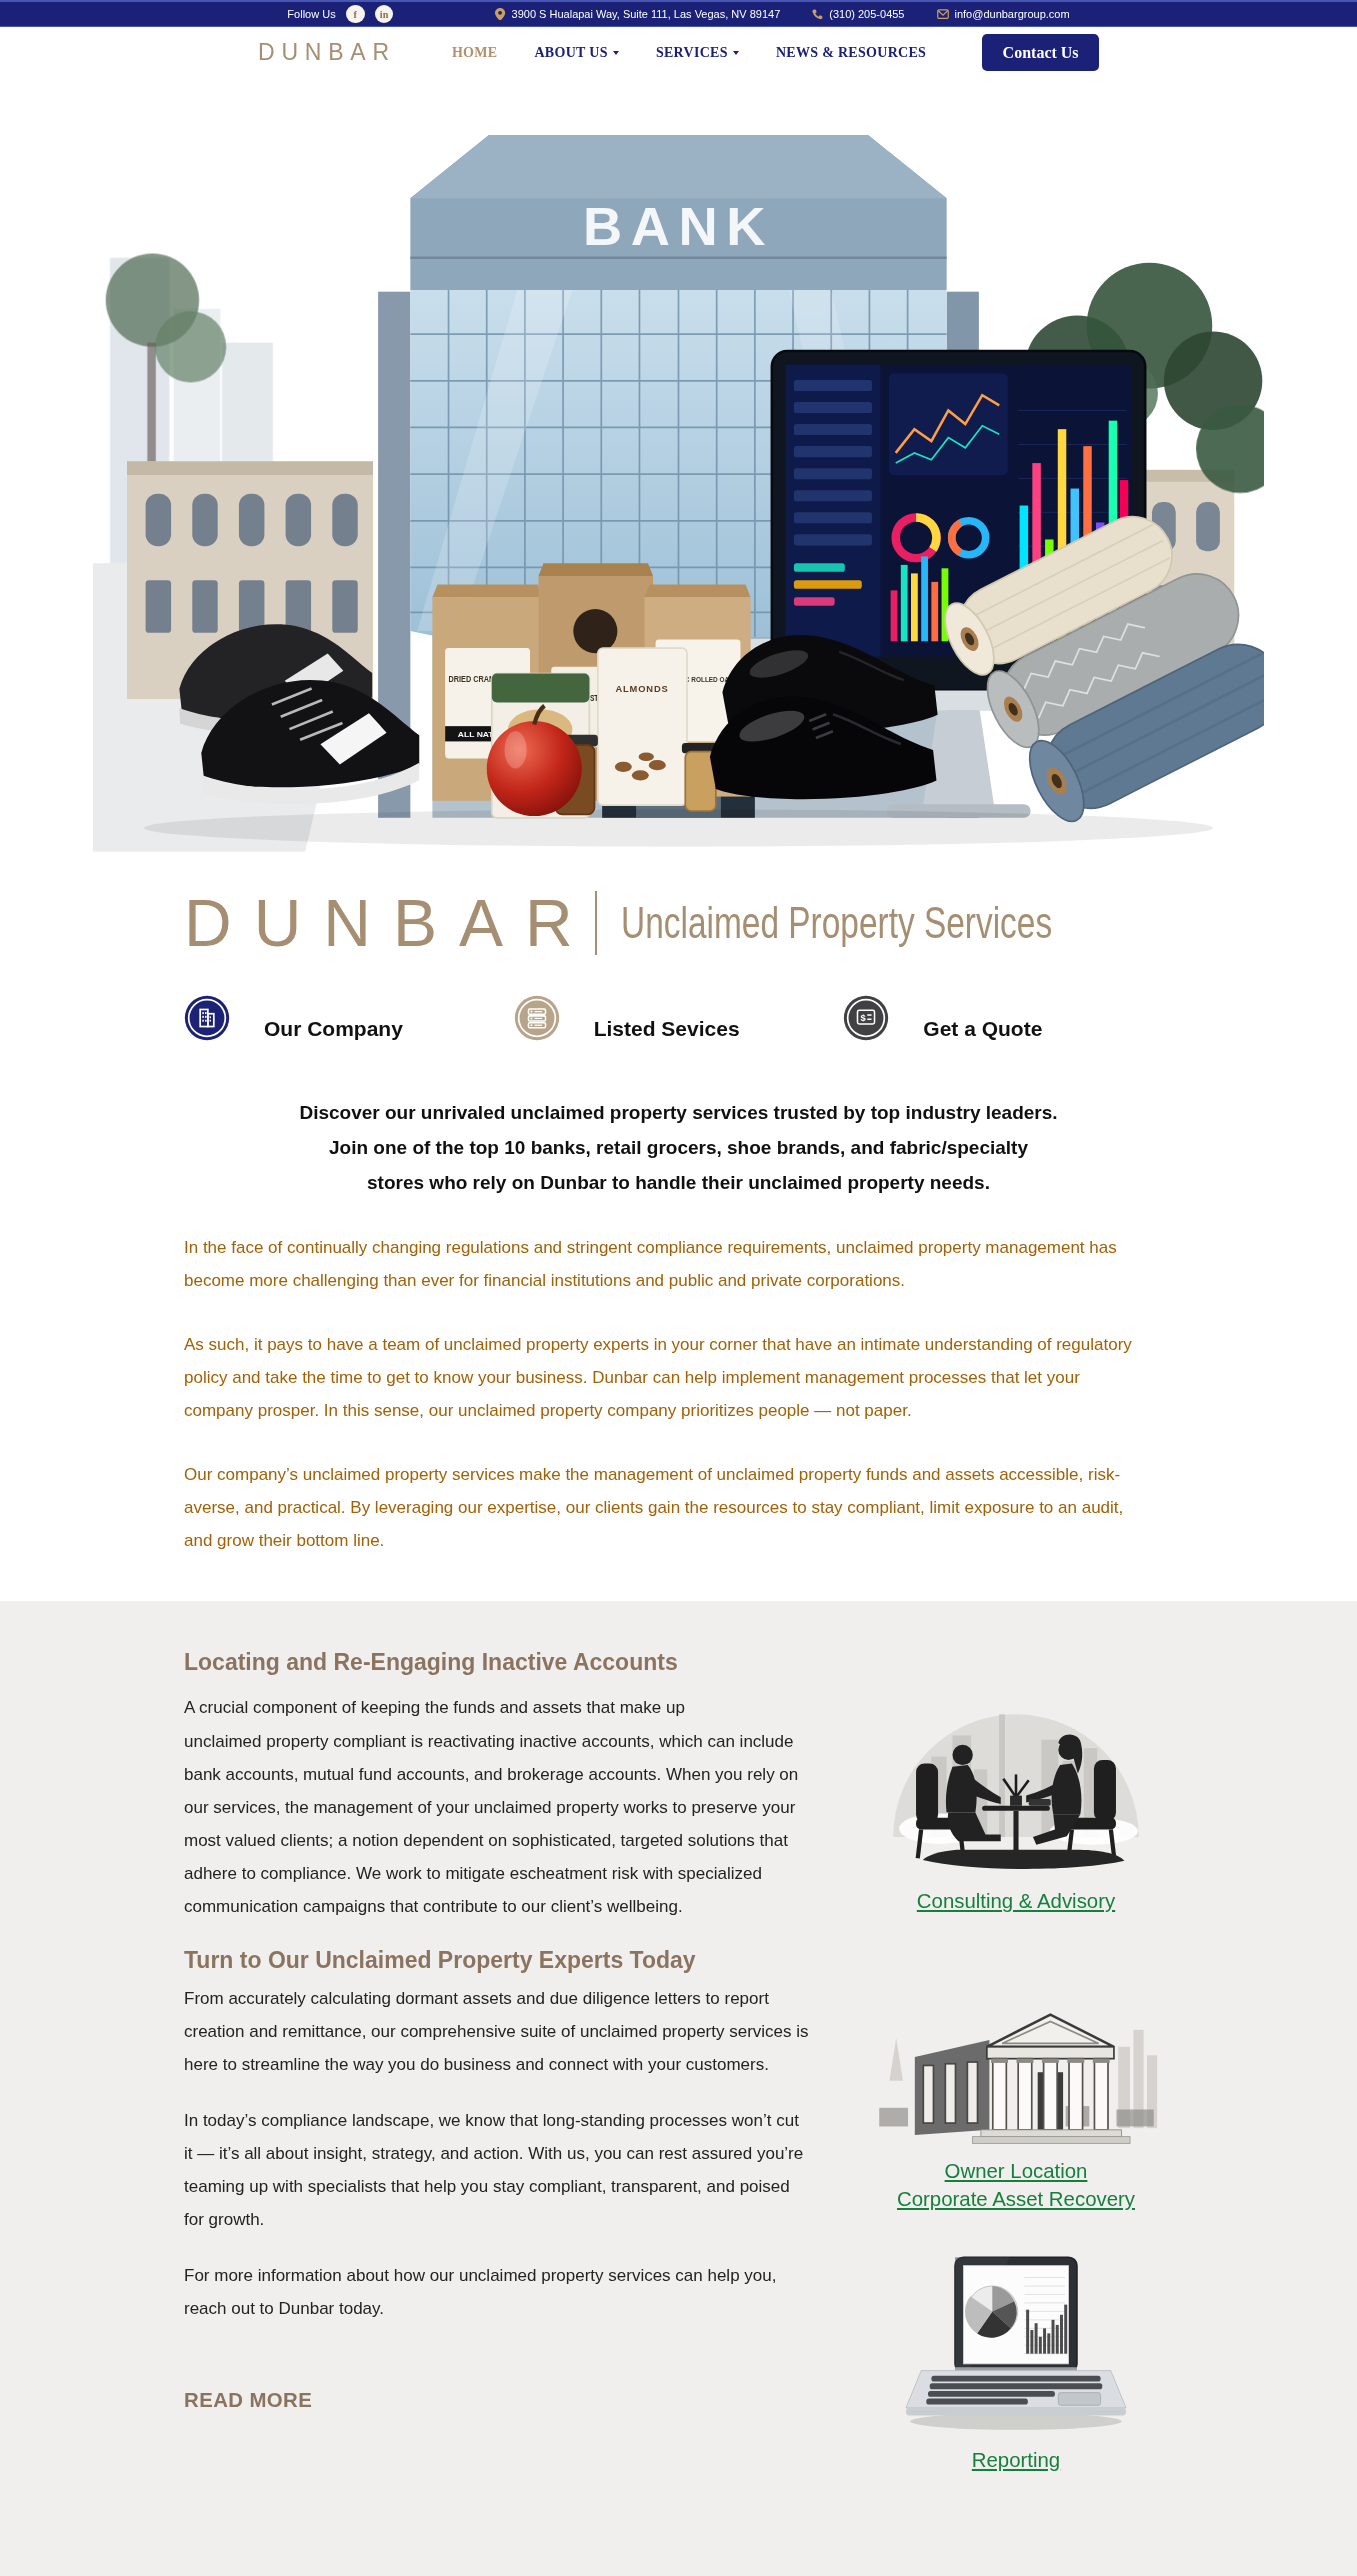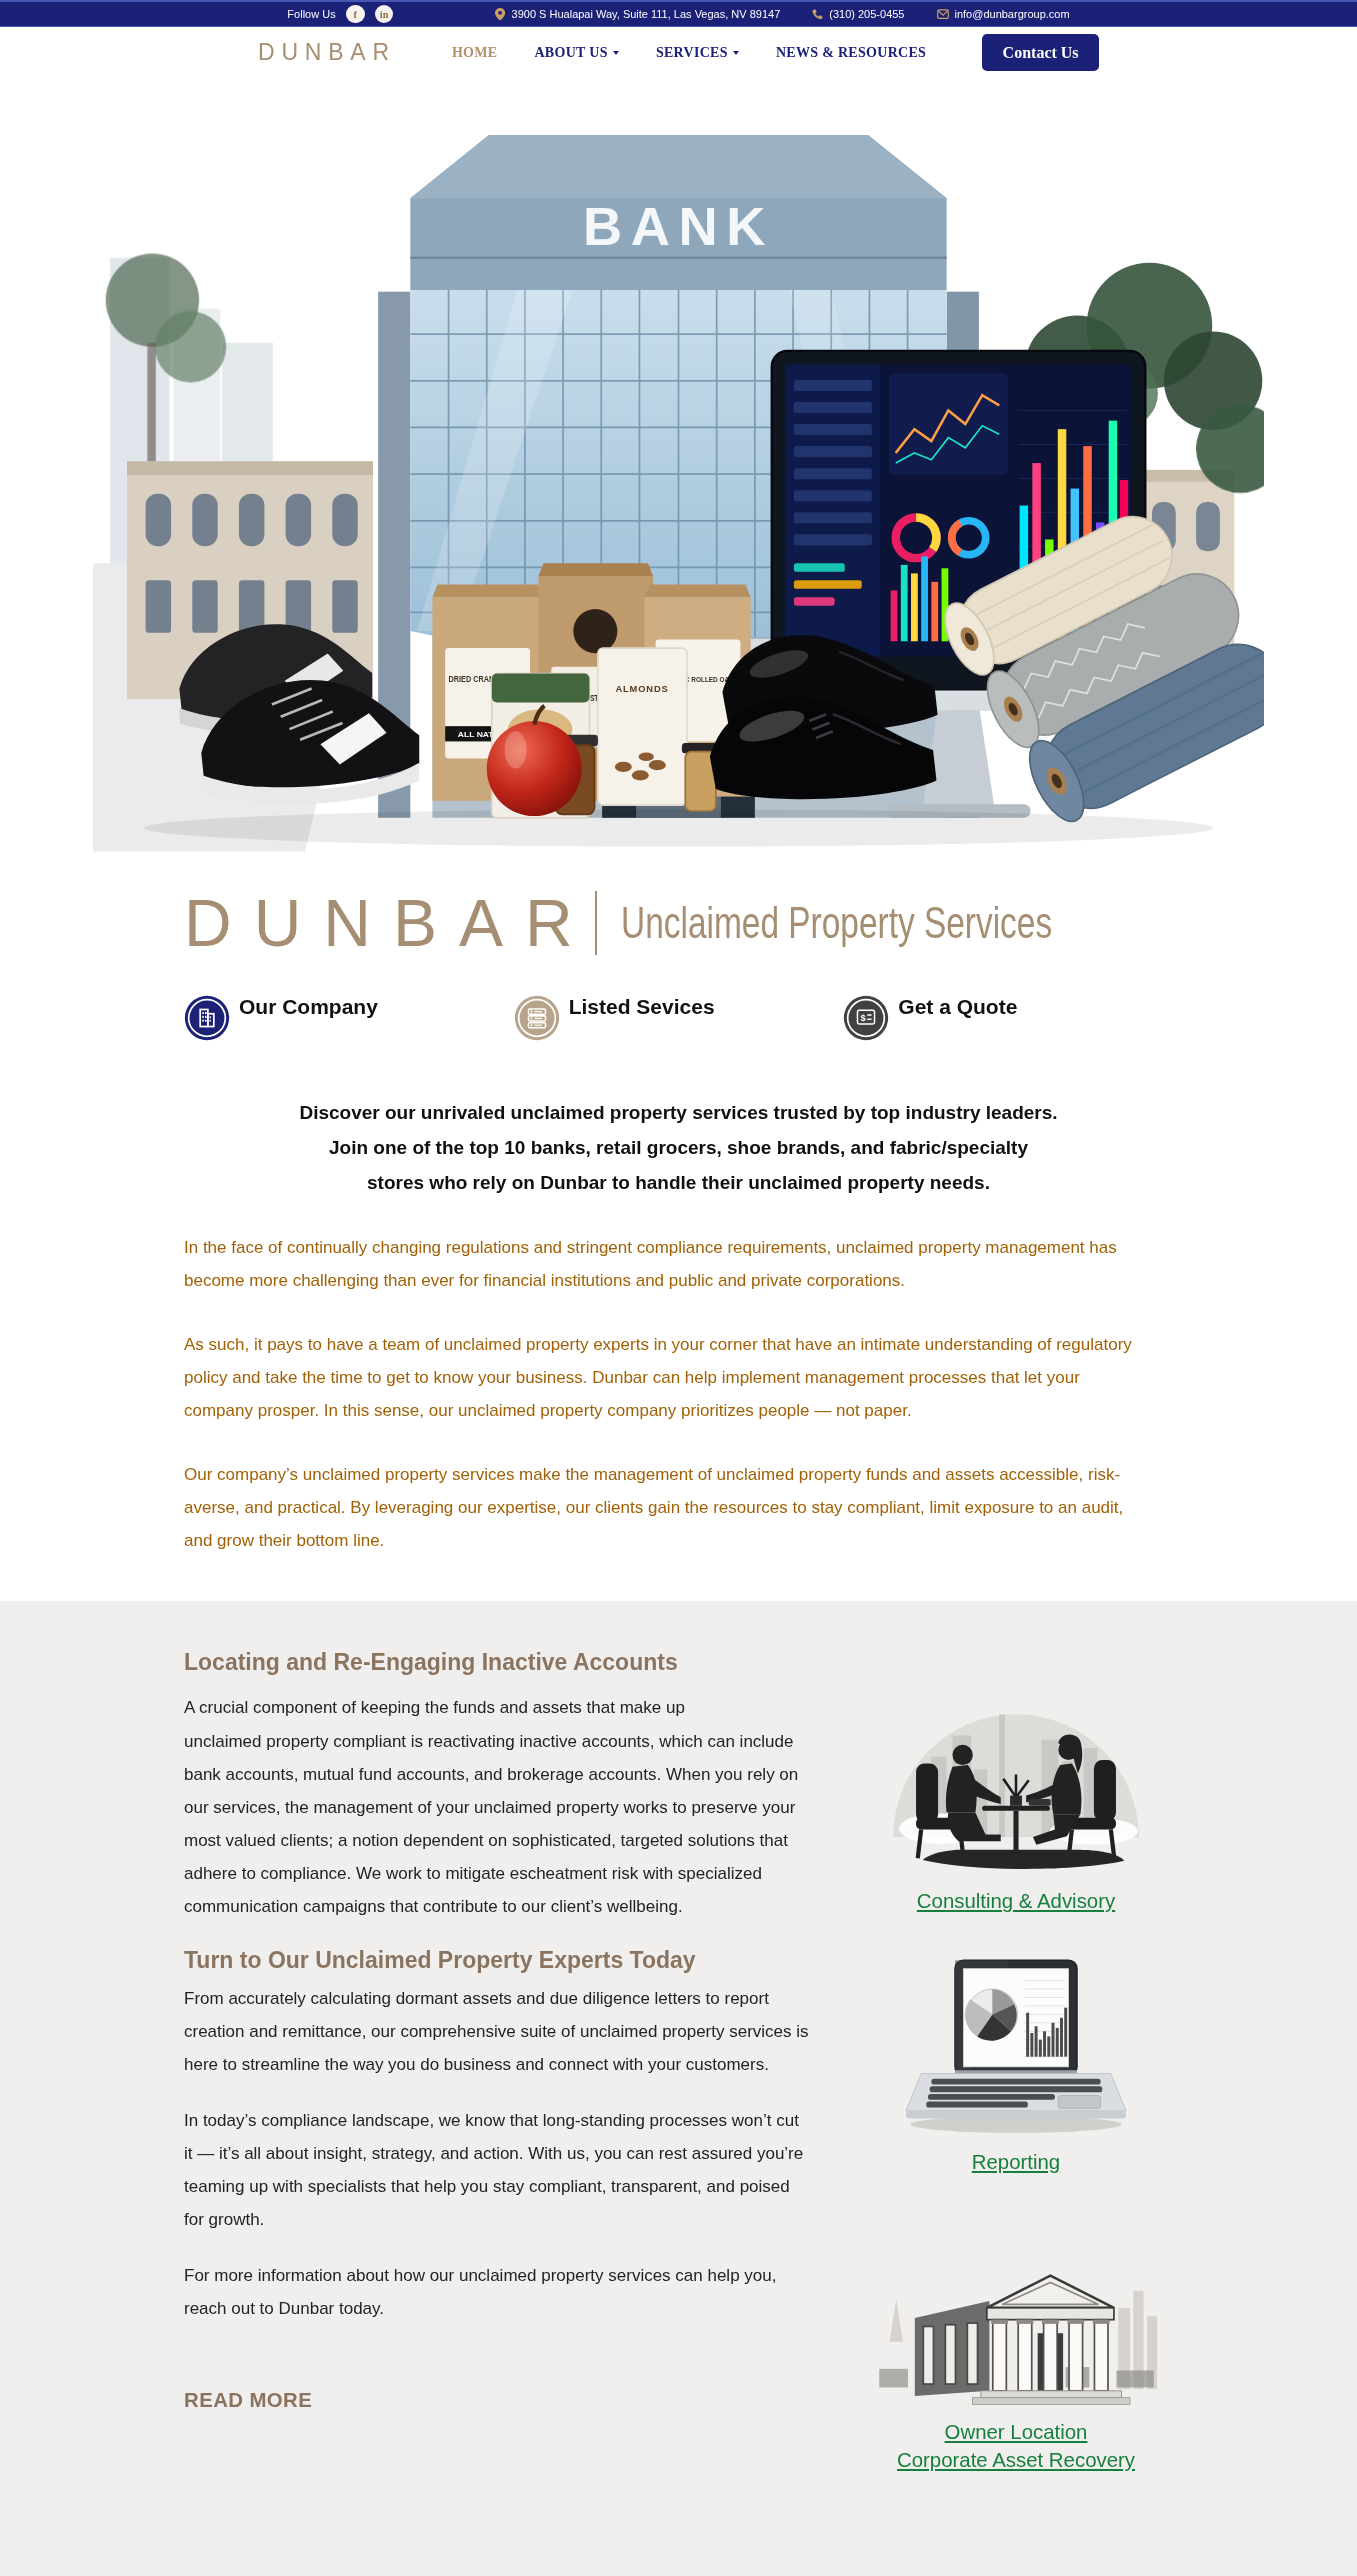--- a/index.html
+++ b/index.html
@@ -42,21 +42,21 @@
   
   .hero { width:1171px; margin:10.2px auto 0; }
   .hero svg { display:block; }
   
   .brand-row { width:989px; margin:34px auto 0; display:flex; align-items:center; }
   .brand-name { font-size:66px; letter-spacing:22px; color:#a68e72; line-height:1; white-space:nowrap; }
   .brand-divider { width:2.5px; height:64px; background:#a68e72; margin:0 5.1px 0 0; flex:none; }
   .brand-tagline { font-size:44px; color:#a68e72; transform:scaleX(.76); transform-origin:left center; white-space:nowrap; margin-left:18.7px; }
   
   .features { width:989px; margin:39px auto 0; display:flex; }
-  .feature { flex:1; display:flex; align-items:flex-start; gap:9px; cursor:pointer; }
+  .feature { flex:1; display:flex; align-items:flex-end; gap:34px; cursor:pointer; }
   .feature-label { font-size:21px; font-weight:700; color:#111; }
   
   .intro { width:984px; margin:54px auto 16px; text-align:center; font-weight:700; font-size:19px; line-height:35px; color:#101010; }
   .body-col { width:989px; margin:0 auto; }
   .para { font-size:17px; line-height:33px; color:#a16207; margin:31px 0 0; max-width:967px; }
   
   .gray { background:#f1efed; margin-top:44px; padding:39px 0 136px; }
   .gray-inner { width:989px; margin:8px auto; display:flex; gap:47px; }
   .left-col { width:628px; }
   .section-h { font-size:23px; font-weight:700; color:#8a7460; margin:0 0 13.6px; line-height:1.25; }
@@ -542,20 +542,66 @@
               <line x1="170" y1="168" x2="170" y2="141"></line>
               <line x1="170" y1="168" x2="185" y2="148"></line>
           </g>
           <rect x="163" y="166" width="14" height="12" fill="#2a2a2a"></rect>
           <path d="M60,242 C120,256 240,256 298,243 C290,234 268,230 240,230 L100,230 C80,232 66,236 60,242 Z" fill="#262626"></path>
         </svg>
         <figcaption>Consulting &amp; Advisory</figcaption>
       </figure>
 
       <figure>
+        <svg width="305" height="207" viewBox="0 0 360 244">
+          <g fill="#d6d3cf">
+            <polygon points="30,160 38,110 46,160"></polygon>
+            <rect x="300" y="120" width="14" height="96"></rect>
+              <rect x="318" y="100" width="12" height="116"></rect>
+              <rect x="334" y="130" width="12" height="86"></rect>
+          </g>
+          <g fill="#8a8884" opacity=".65">
+            <rect x="18" y="192" width="34" height="22"></rect>
+              <rect x="238" y="190" width="28" height="24"></rect>
+              <rect x="298" y="194" width="44" height="20"></rect>
+          </g>
+          <polygon points="60,132 148,112 148,218 60,224" fill="#6b6b6b"></polygon>
+          <g fill="#efede9" stroke="#4a4742" stroke-width="2">
+            <rect x="70" y="142" width="12" height="68"></rect>
+              <rect x="96" y="140" width="12" height="70"></rect>
+              <rect x="122" y="138" width="12" height="72"></rect>
+          </g>
+          <polygon points="145,120 295,120 220,82" fill="#f2f0ec" stroke="#3a3a3a" stroke-width="3"></polygon>
+          <polygon points="163,116 277,116 220,90" fill="none" stroke="#8d8a85" stroke-width="2"></polygon>
+          <rect x="145" y="120" width="150" height="14" fill="#e8e6e1" stroke="#3a3a3a" stroke-width="2"></rect>
+          <rect x="205" y="150" width="30" height="68" fill="#3c3c3c"></rect>
+          <g fill="#fbfaf8" stroke="#55524e" stroke-width="2">
+            <rect x="152" y="134" width="16" height="84"></rect>
+              <rect x="182" y="134" width="16" height="84"></rect>
+            <rect x="212" y="134" width="16" height="84"></rect>
+              <rect x="242" y="134" width="16" height="84"></rect>
+            <rect x="272" y="134" width="16" height="84"></rect>
+          </g>
+          <g fill="#8d8a85">
+            <rect x="150" y="134" width="20" height="5"></rect>
+              <rect x="180" y="134" width="20" height="5"></rect>
+            <rect x="210" y="134" width="20" height="5"></rect>
+              <rect x="240" y="134" width="20" height="5"></rect>
+            <rect x="270" y="134" width="20" height="5"></rect>
+          </g>
+          <rect x="138" y="218" width="166" height="8" fill="#dddbd6" stroke="#8d8a85"></rect>
+          <rect x="128" y="226" width="186" height="8" fill="#cfcdc8" stroke="#9d9a95"></rect>
+        </svg>
+        <figcaption>
+          <div>Owner Location</div>
+          <div>Corporate Asset Recovery</div>
+        </figcaption>
+      </figure>
+
+      <figure>
         <svg width="254" height="198" viewBox="0 0 300 234">
           <ellipse cx="150" cy="212" rx="125" ry="10" fill="#cfcfcc"></ellipse>
           <rect x="78" y="18" width="144" height="136" rx="10" fill="#2c2f33" stroke="#202225" stroke-width="2"></rect>
           <polygon points="78,18 142,18 94,154 78,154" fill="#3a3e44" opacity=".5"></polygon>
           <rect x="88" y="28" width="124" height="116" fill="#fcfcfc" stroke="#d8d8d8"></rect>
           <circle cx="122" cy="82" r="30" fill="#ececec" stroke="#bbb"></circle>
           <path d="M122,82 L122,52 A30,30 0 0 1 148,70 Z" fill="#9a9a9a"></path>
           <path d="M122,82 L148,70 A30,30 0 0 1 144,102 Z" fill="#555"></path>
           <path d="M122,82 L144,102 A30,30 0 0 1 104,108 Z" fill="#333"></path>
           <path d="M122,82 L104,108 A30,30 0 0 1 96,64 Z" fill="#bdbdbd"></path>
@@ -590,62 +636,16 @@
               <rect x="48" y="167" width="204" height="7" rx="3"></rect>
             <rect x="46" y="176" width="150" height="7" rx="3"></rect>
               <rect x="44" y="185" width="120" height="7" rx="3"></rect>
           </g>
           <rect x="200" y="178" width="50" height="15" rx="3" fill="#c2c7cc" stroke="#a8adb3"></rect>
           <rect x="20" y="196" width="260" height="9" rx="4" fill="#c8cdd2"></rect>
         </svg>
         <figcaption>Reporting</figcaption>
       </figure>
 
-      <figure>
-        <svg width="305" height="207" viewBox="0 0 360 244">
-          <g fill="#d6d3cf">
-            <polygon points="30,160 38,110 46,160"></polygon>
-            <rect x="300" y="120" width="14" height="96"></rect>
-              <rect x="318" y="100" width="12" height="116"></rect>
-              <rect x="334" y="130" width="12" height="86"></rect>
-          </g>
-          <g fill="#8a8884" opacity=".65">
-            <rect x="18" y="192" width="34" height="22"></rect>
-              <rect x="238" y="190" width="28" height="24"></rect>
-              <rect x="298" y="194" width="44" height="20"></rect>
-          </g>
-          <polygon points="60,132 148,112 148,218 60,224" fill="#6b6b6b"></polygon>
-          <g fill="#efede9" stroke="#4a4742" stroke-width="2">
-            <rect x="70" y="142" width="12" height="68"></rect>
-              <rect x="96" y="140" width="12" height="70"></rect>
-              <rect x="122" y="138" width="12" height="72"></rect>
-          </g>
-          <polygon points="145,120 295,120 220,82" fill="#f2f0ec" stroke="#3a3a3a" stroke-width="3"></polygon>
-          <polygon points="163,116 277,116 220,90" fill="none" stroke="#8d8a85" stroke-width="2"></polygon>
-          <rect x="145" y="120" width="150" height="14" fill="#e8e6e1" stroke="#3a3a3a" stroke-width="2"></rect>
-          <rect x="205" y="150" width="30" height="68" fill="#3c3c3c"></rect>
-          <g fill="#fbfaf8" stroke="#55524e" stroke-width="2">
-            <rect x="152" y="134" width="16" height="84"></rect>
-              <rect x="182" y="134" width="16" height="84"></rect>
-            <rect x="212" y="134" width="16" height="84"></rect>
-              <rect x="242" y="134" width="16" height="84"></rect>
-            <rect x="272" y="134" width="16" height="84"></rect>
-          </g>
-          <g fill="#8d8a85">
-            <rect x="150" y="134" width="20" height="5"></rect>
-              <rect x="180" y="134" width="20" height="5"></rect>
-            <rect x="210" y="134" width="20" height="5"></rect>
-              <rect x="240" y="134" width="20" height="5"></rect>
-            <rect x="270" y="134" width="20" height="5"></rect>
-          </g>
-          <rect x="138" y="218" width="166" height="8" fill="#dddbd6" stroke="#8d8a85"></rect>
-          <rect x="128" y="226" width="186" height="8" fill="#cfcdc8" stroke="#9d9a95"></rect>
-        </svg>
-        <figcaption>
-          <div>Owner Location</div>
-          <div>Corporate Asset Recovery</div>
-        </figcaption>
-      </figure>
-
     </div>
   </div>
 </div>
 
 
 </body></html>

